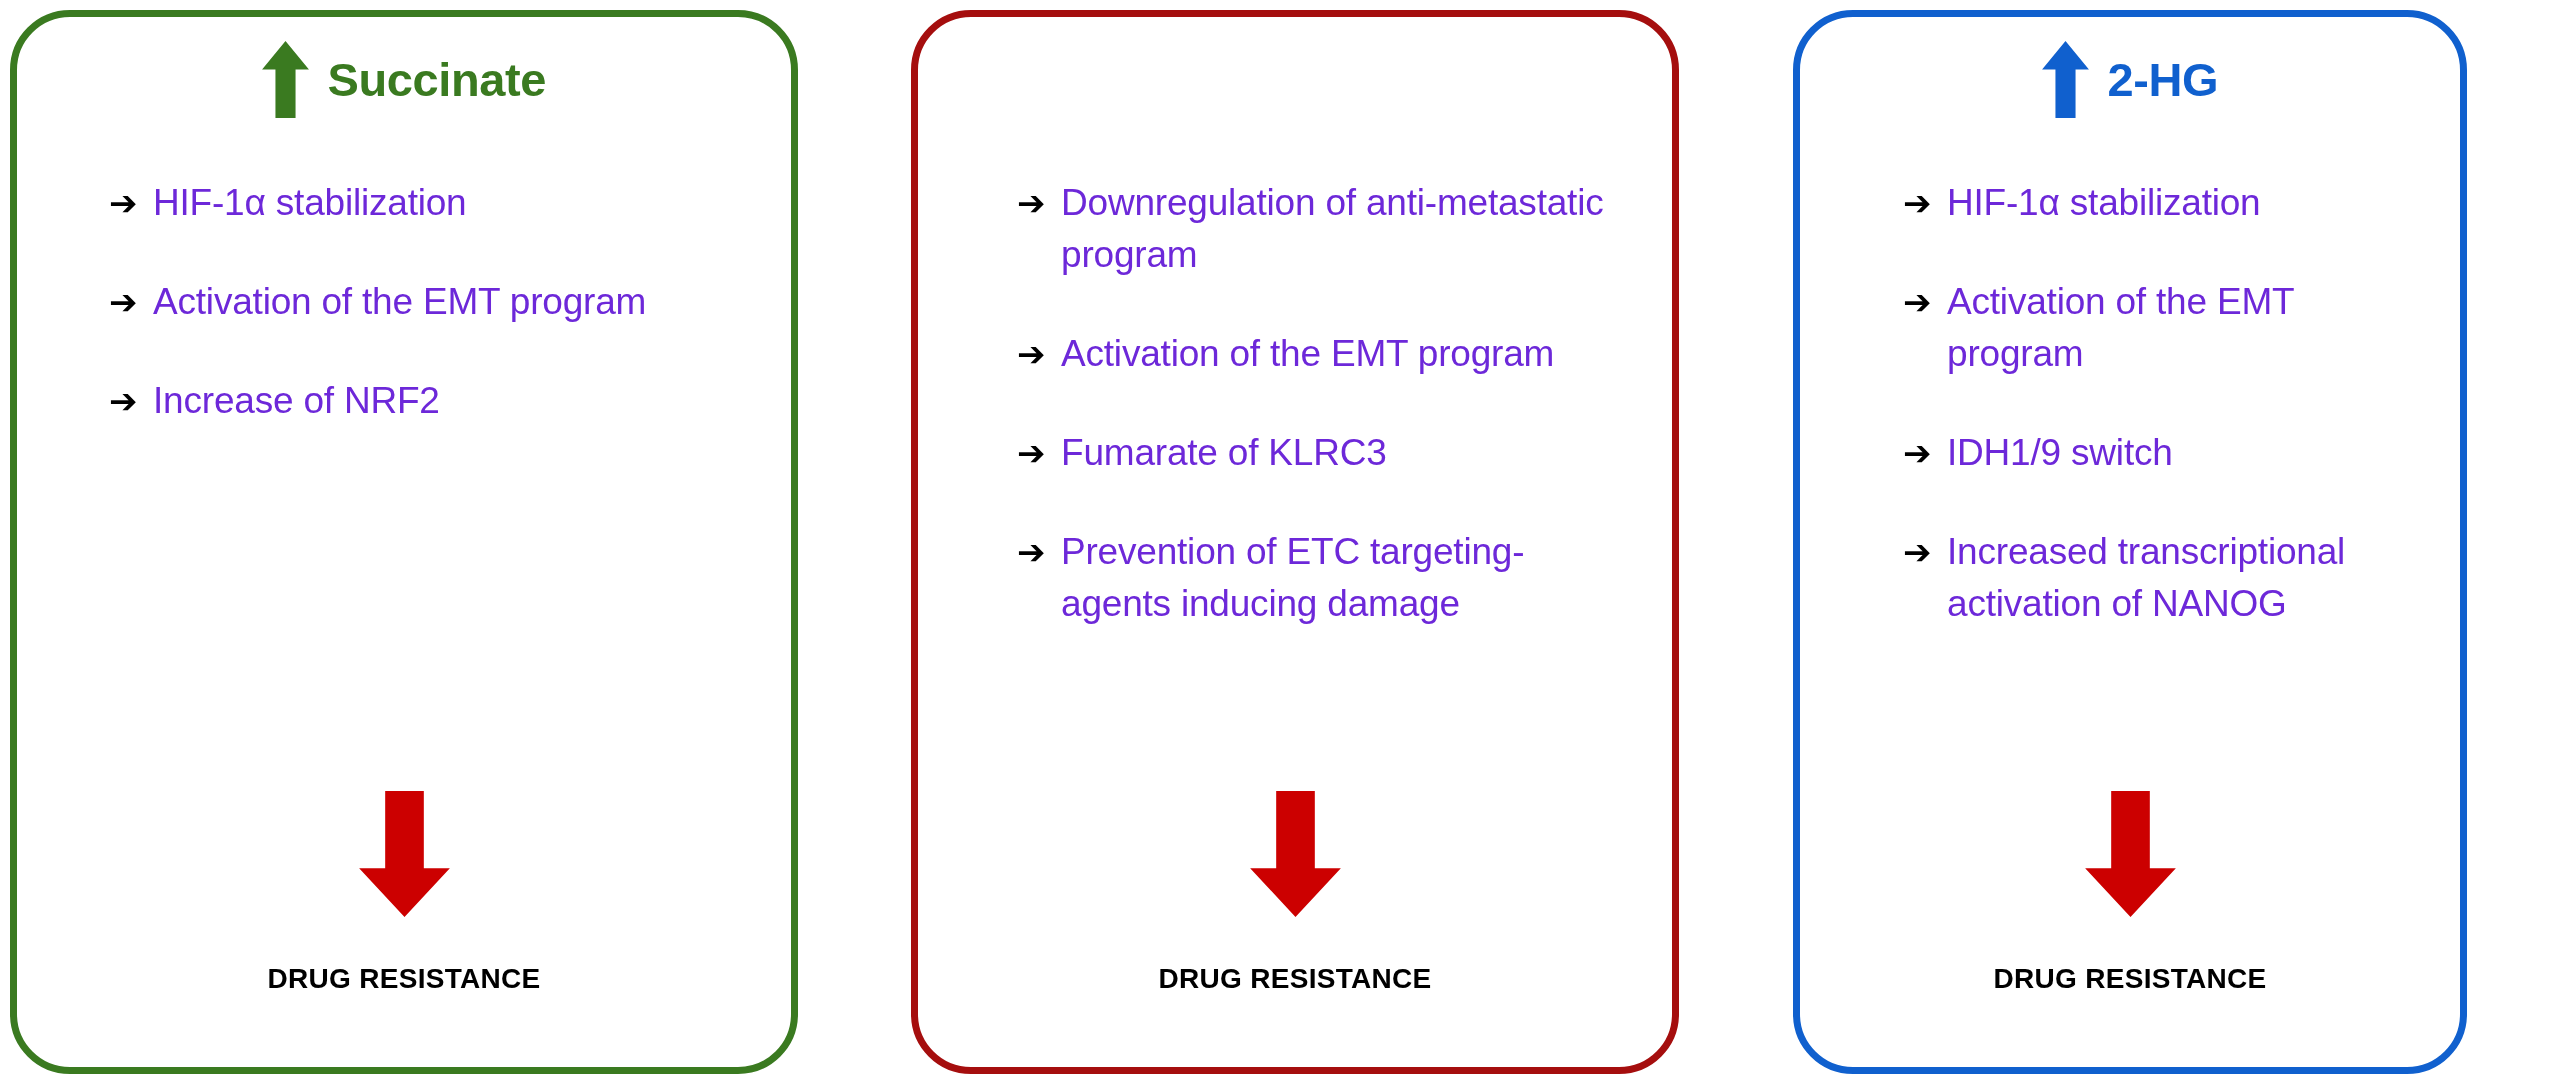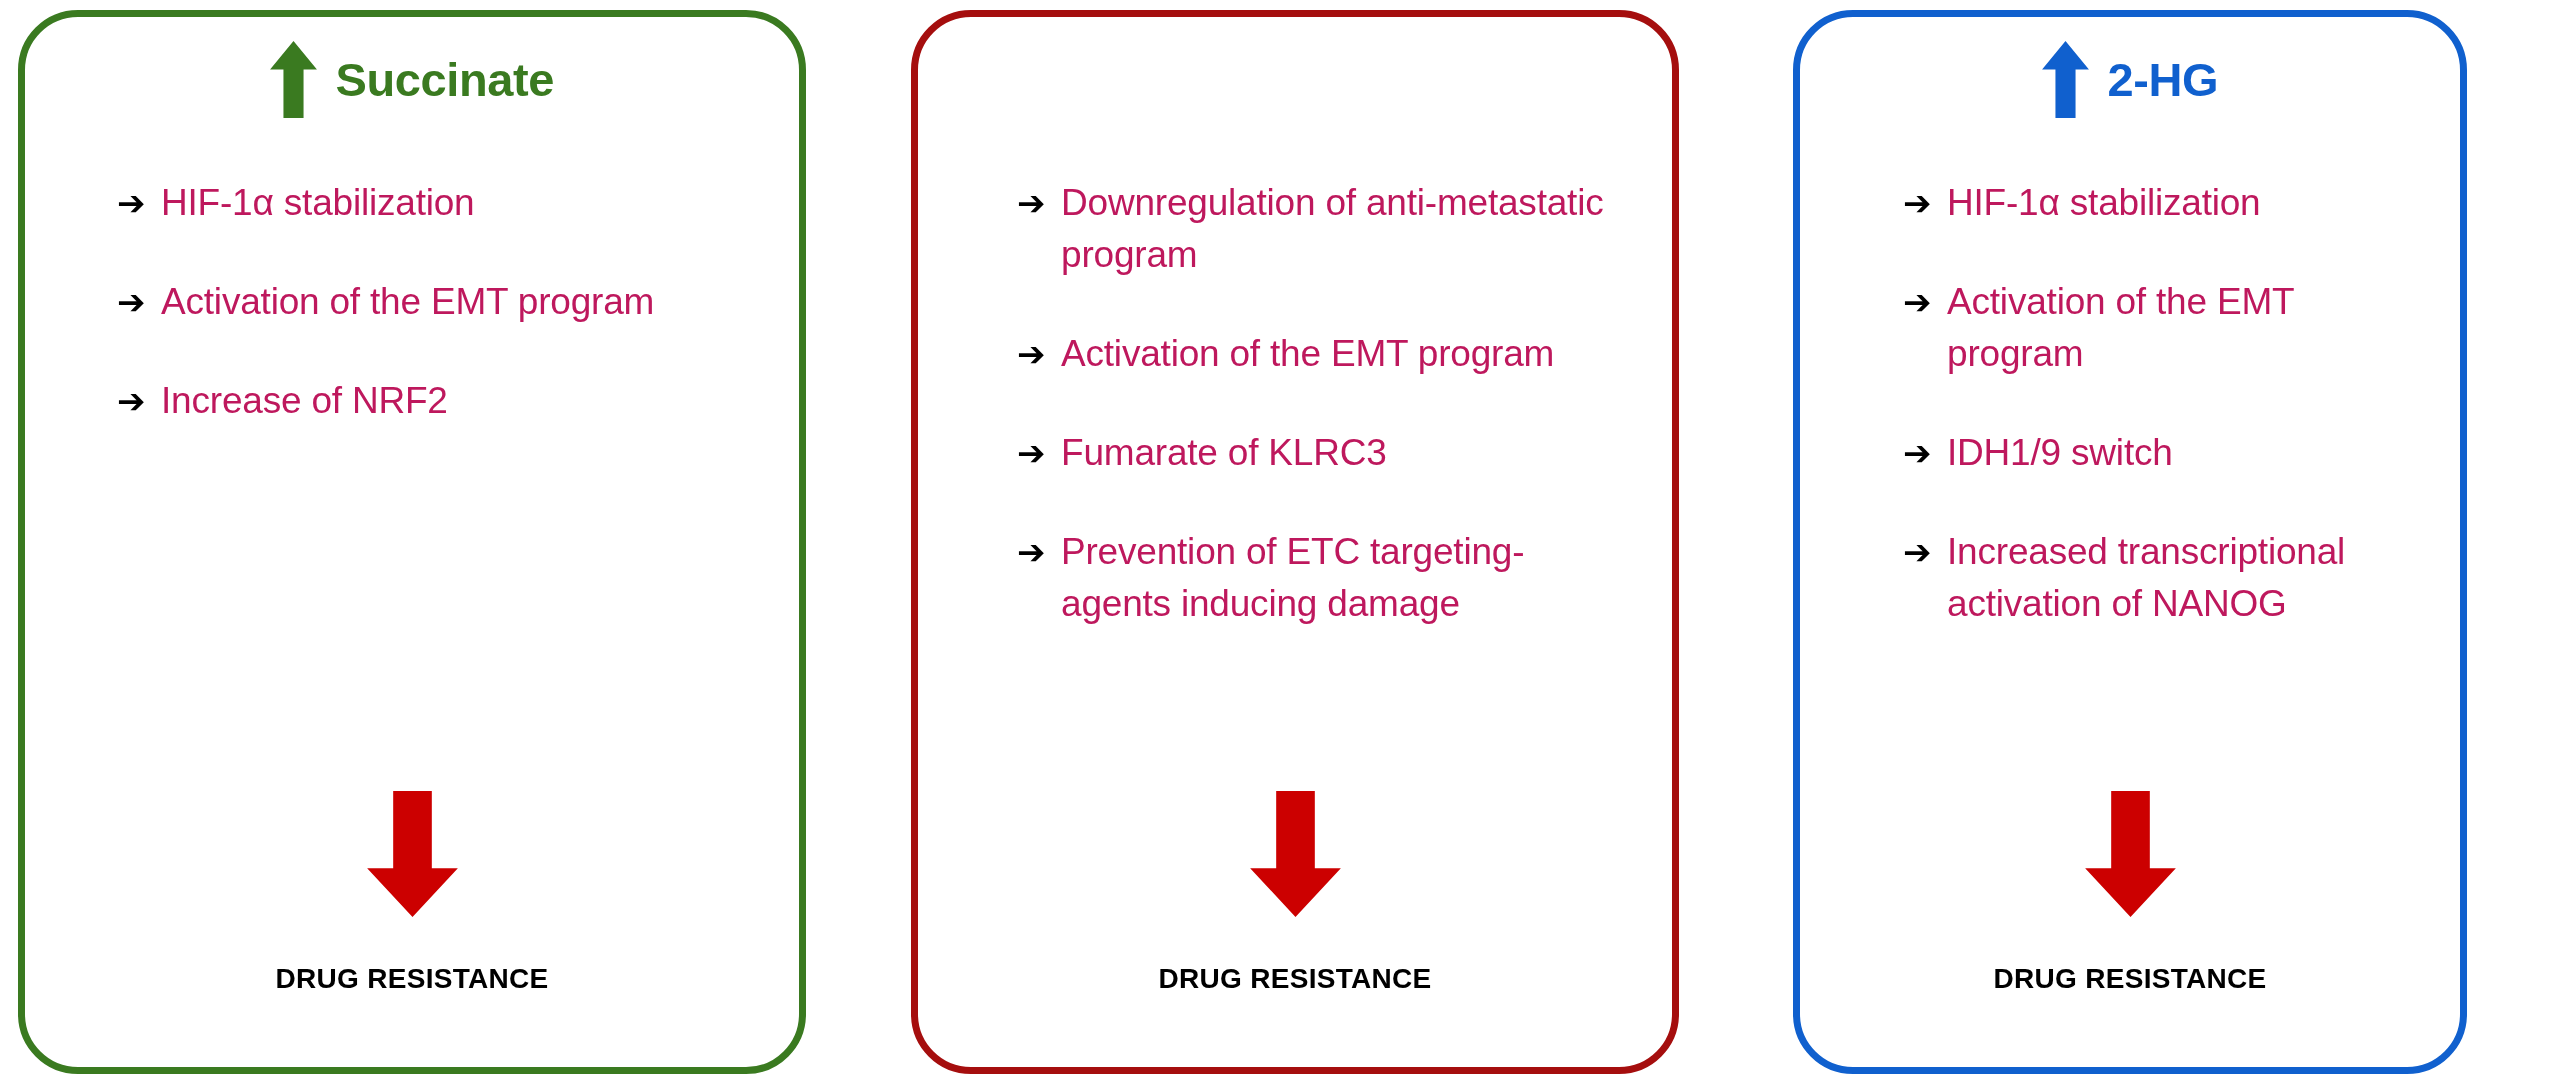--- a/index.html
+++ b/index.html
@@ -25,21 +25,21 @@
   .panel {
     position: absolute;
     top: 10px;
     height: 1064px;
     box-sizing: border-box;
     border-style: solid;
     border-width: 7.6px;
     border-radius: 60px;
     background: #ffffff;
   }
-  #panel-succinate { left: 18px;   width: 788px; }
+  #panel-succinate { left: 10px;   width: 788px; }
   #panel-fumarate  { left: 911px; width: 768px; }
   #panel-2hg       { left: 1793px; width: 674px; }
 
   
   .panel-header {
     position: absolute;
     left: 0;
     right: 0;
     top: 17px;
     height: 91px;
@@ -79,21 +79,21 @@
     font-size: 34px;
     line-height: 52px;
     color: #000000;
     font-family: "DejaVu Sans", sans-serif;
     width: 44px;
     text-align: left;
   }
   .bullet-text {
     font-size: 37px;
     line-height: 52px;
-    color: #be185d;
+    color: #6d28d9;
     letter-spacing: -0.2px;
   }
 
   
   #panel-succinate .bullet-list { padding-left: 92px; padding-right: 25px; }
   #panel-fumarate  .bullet-list { padding-left: 99px; padding-right: 39px; }
   #panel-2hg       .bullet-list { padding-left: 103px; padding-right: 34px; }
 
   #panel-succinate .bullet-text,
   #panel-2hg .bullet-text { width: 588px; }

